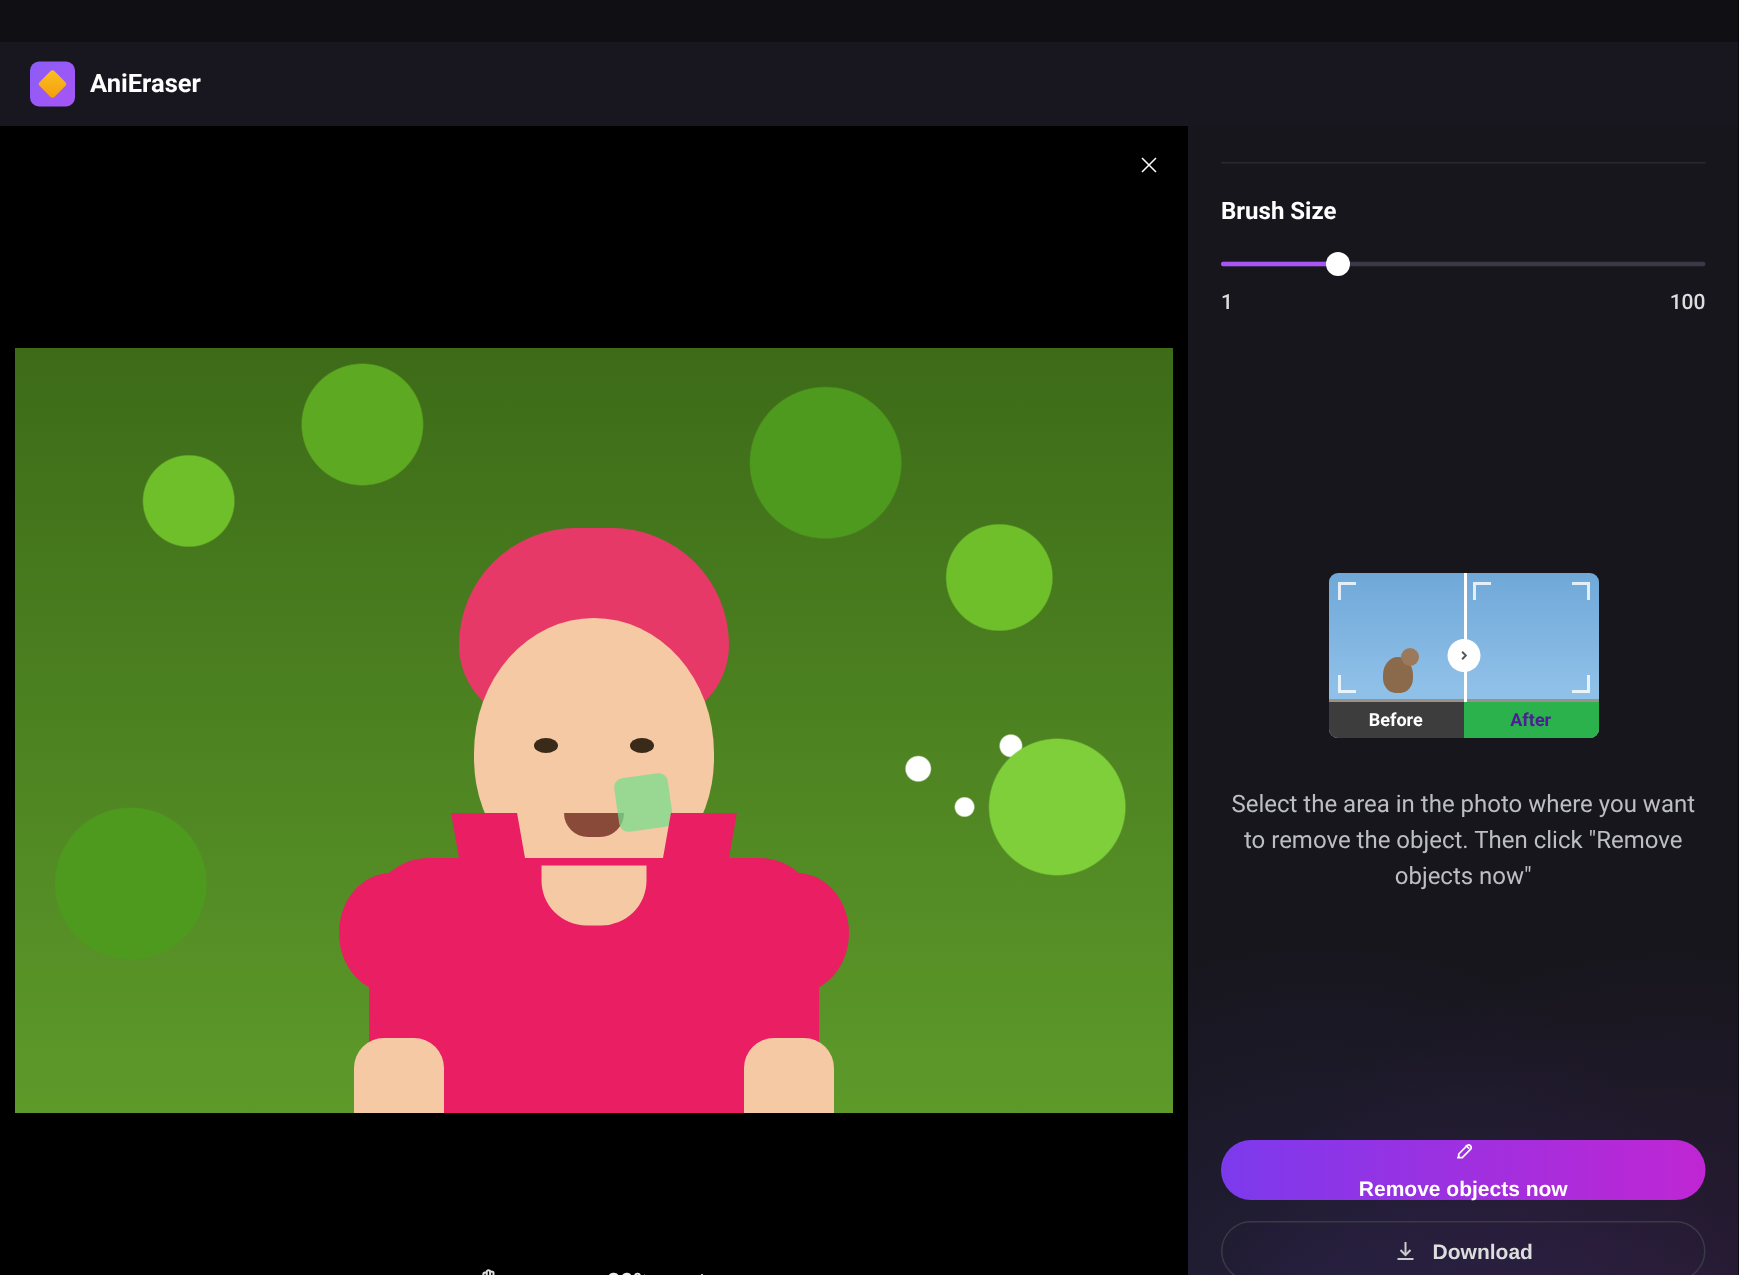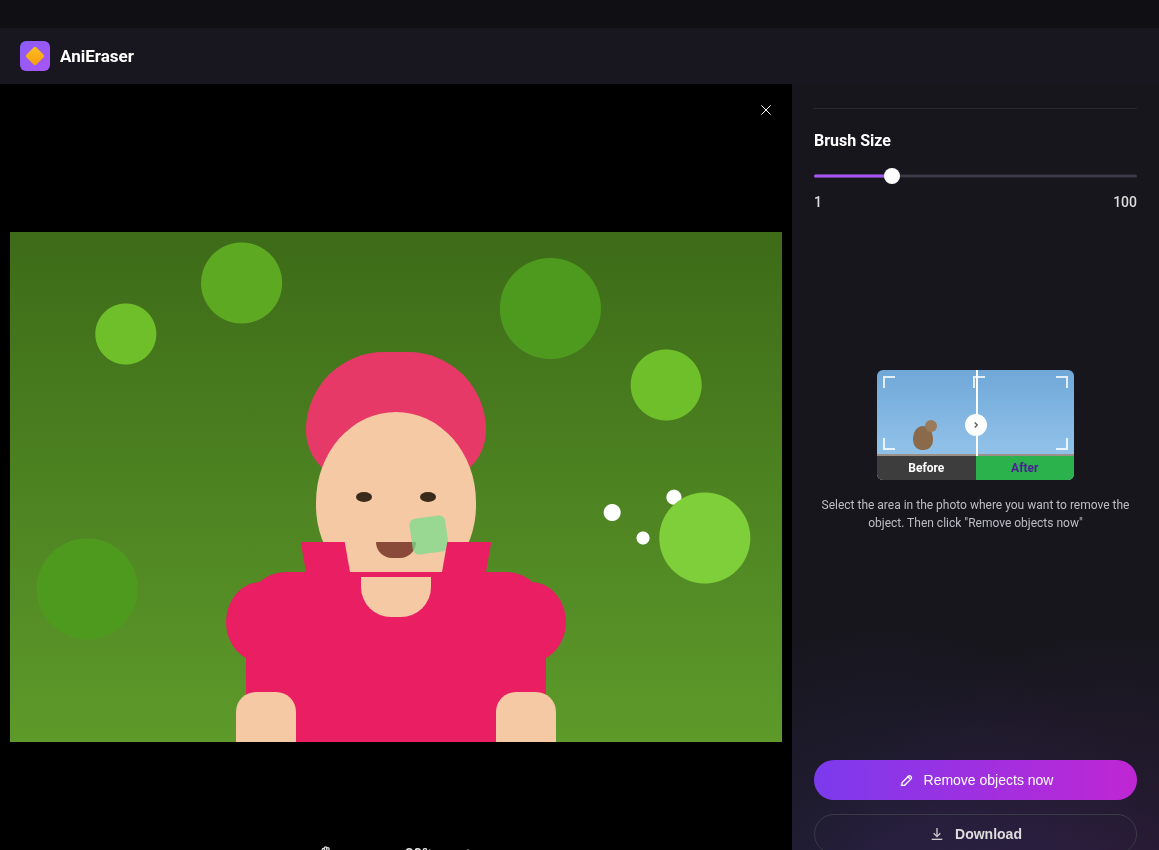--- a/index.html
+++ b/index.html
@@ -217,22 +217,22 @@
 
   .section-title { font-weight: 700; font-size: 16px; margin-bottom: 18px; }
   .slider-wrap { position: relative; height: 16px; margin-bottom:10px; }
   .slider-track { position:absolute; top:50%; left:0; right:0; height:3px; background:#3a3945; transform:translateY(-50%); border-radius:2px; }
   .slider-fill { position:absolute; top:50%; left:0; height:3px; background:#a855f7; transform:translateY(-50%); border-radius:2px; }
   .slider-thumb { position:absolute; top:50%; width:16px; height:16px; background:#fff; border-radius:50%; transform:translate(-50%,-50%); cursor:pointer; }
   .slider-labels { display:flex; justify-content:space-between; font-size:14px; color:#ddd; font-weight:500; }
 
   .demo-area { margin-top: 160px; text-align:center; position:relative; z-index:1;}
   .demo-img {
-    width: 197px; height: 110px;
-    margin: 0 auto;
+    width: 180px; height: 110px;
+    margin: 12px auto;
     border-radius: 6px;
     overflow: hidden;
     position: relative;
     background: linear-gradient(180deg, #6fa8d8 0%, #8fc0e8 70%);
   }
   .demo-ground { position:absolute; bottom:0; left:0; right:0; height:26px; background:#9a9288; }
   .demo-bird {
     position:absolute; left:28px; bottom:24px; width:36px; height:36px;
   }
   .demo-bird::before{ content:""; position:absolute; left:8px; top:6px; width:20px; height:24px; background:#8a6a4a; border-radius:60% 60% 50% 50%; }
@@ -242,30 +242,31 @@
   .corner { position:absolute; width:12px; height:12px; border:2px solid rgba(255,255,255,.8); }
   .c-tl{ top:6px; left:6px; border-right:none; border-bottom:none;}
   .c-tr{ top:6px; right:6px; border-left:none; border-bottom:none;}
   .c-bl{ bottom:30px; left:6px; border-right:none; border-top:none;}
   .c-br{ bottom:30px; right:6px; border-left:none; border-top:none;}
   .c-tl2{ top:6px; left:96px; border-right:none; border-bottom:none;}
   .demo-labels { position:absolute; bottom:0; left:0; right:0; height:24px; display:flex; font-size:12px; font-weight:700; }
   .demo-labels > div { flex:1; display:flex; align-items:center; justify-content:center; }
   .before-l { background:#3d3d3d; color:#fff;}
   .after-l { background:#2bb24c; color:#4c1d95;}
-  .demo-text { color:#bdbdc5; font-size:12px; margin-top:16px; line-height:1.5; padding:0 6px;}
+  .demo-text { color:#bdbdc5; font-size:16px; margin-top:32px; line-height:1.5; padding:0 6px;}
 
   .bottom-actions { margin-top:auto; display:flex; flex-direction:column; gap:14px; position:relative; z-index:1; }
   .primary-btn {
     height: 40px;
     border-radius: 20px;
     background: linear-gradient(90deg, #7c3aed, #c026d3);
-    border:none; color:#fff; font-weight:400; font-size:14px;
+    border:none; color:#fff; font-weight:700; font-size:14px;
     display:flex; align-items:center; justify-content:center; gap:10px;
     cursor:pointer;
+    flex-direction:column;
   }
   .secondary-btn {
     height: 40px;
     border-radius: 20px;
     background: transparent;
     border:1px solid #3a3a45; color:#ddd; font-weight:600; font-size:14px;
     display:flex; align-items:center; justify-content:center; gap:10px;
     cursor:pointer;
   }
 </style>

